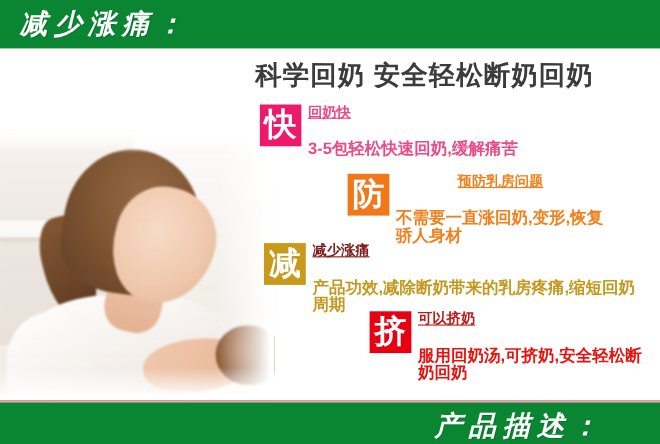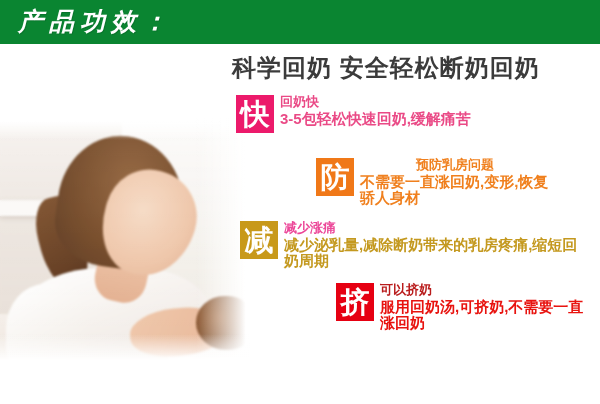--- a/index.html
+++ b/index.html
@@ -183,44 +183,45 @@
     font-family: "Liberation Sans", "DejaVu Sans", sans-serif;
   }
   .ftext {
     margin-left: 6px;
     line-height: 1.12;
   }
   .ftitle {
     font-size: 13px;
     font-weight: bold;
     white-space: nowrap;
+    text-decoration: underline;
   }
   .fdesc {
     font-size: 15px;
     font-weight: bold;
-    margin-top: 1px;
+    margin-top: 18px;
   }
 
   .f-kuai   { left: 236px; top: 95px;  }
   .f-fang   { left: 316px; top: 158px; }
   .f-jian   { left: 240px; top: 221px; }
   .f-ji     { left: 336px; top: 283px; }
 
   .f-kuai .fdesc, .f-kuai .ftitle { width: 260px; }
   .f-fang .fdesc, .f-fang .ftitle { width: 190px; }
   .f-jian .fdesc, .f-jian .ftitle { width: 300px; }
   .f-ji   .fdesc, .f-ji   .ftitle { width: 215px; }
 </style>
 </head>
 <body>
 
 <div id="page">
 
   <div class="banner banner-top" style="background: rgb(10, 133, 49);">
-    <span class="banner-text">产品功效：</span>
+    <span class="banner-text">减少涨痛：</span>
   </div>
 
   <div class="photo">
     <div class="ph-wallL"></div>
     <div class="ph-wallR"></div>
     <div class="ph-sill"></div>
     <div class="ph-sofa"></div>
     <div class="ph-pony"></div>
     <div class="ph-body"></div>
     <div class="ph-sleeve"></div>
@@ -250,27 +251,30 @@
     <div class="badge" style="background: rgb(240, 120, 24);">防</div>
     <div class="ftext">
       <div class="ftitle" style="color: rgb(240, 128, 30); text-align: center;">预防乳房问题</div>
       <div class="fdesc" style="color: rgb(240, 128, 30);">不需要一直涨回奶,变形,恢复骄人身材</div>
     </div>
   </div>
 
   <div class="feature f-jian">
     <div class="badge" style="background: rgb(200, 153, 26);">减</div>
     <div class="ftext">
-      <div class="ftitle" style="color: #ec4899;">减少涨痛</div>
-      <div class="fdesc" style="color: rgb(196, 153, 31);">减少泌乳量,减除断奶带来的乳房疼痛,缩短回奶周期</div>
+      <div class="ftitle" style="color: #7f1d1d;">减少涨痛</div>
+      <div class="fdesc" style="color: rgb(196, 153, 31);">产品功效,减除断奶带来的乳房疼痛,缩短回奶周期</div>
     </div>
   </div>
 
   <div class="feature f-ji">
     <div class="badge" style="background: rgb(230, 0, 18);">挤</div>
     <div class="ftext">
       <div class="ftitle" style="color: #b91c1c;">可以挤奶</div>
-      <div class="fdesc" style="color: rgb(232, 19, 15);">服用回奶汤,可挤奶,不需要一直涨回奶</div>
-    </div>
-  </div>
-
+      <div class="fdesc" style="color: rgb(232, 19, 15);">服用回奶汤,可挤奶,安全轻松断奶回奶</div>
+    </div>
+  </div>
+
+  <div class="banner banner-bottom" style="background: rgb(10, 133, 49); border-top-color: rgb(243, 160, 180);">
+    <span class="banner-text">产品描述：</span>
+  </div>
 
 </div>
 
 </body></html>

